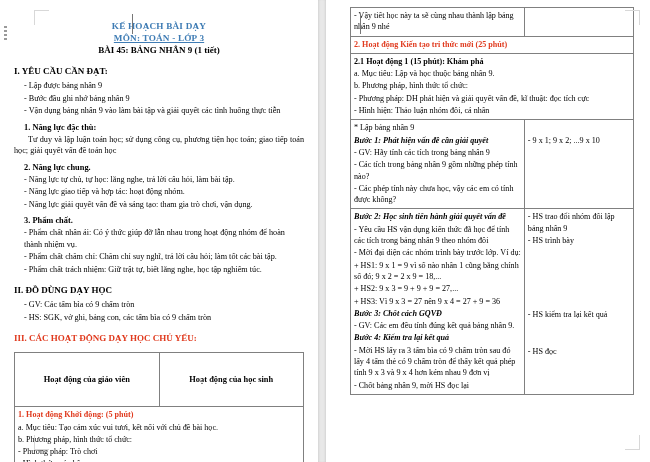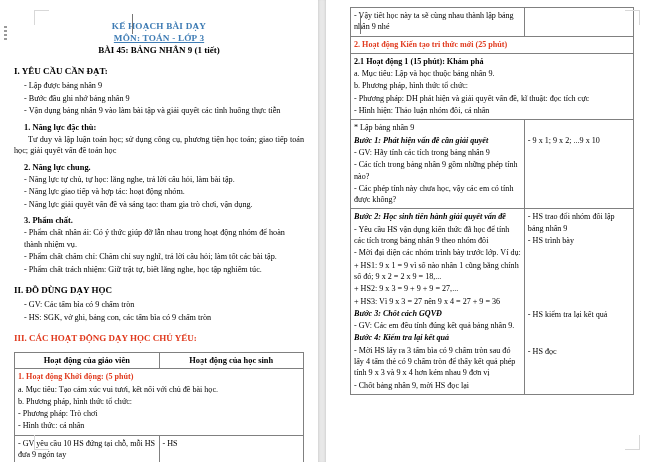--- a/index.html
+++ b/index.html
@@ -48,21 +48,21 @@
     width:100%;border-collapse:collapse;margin-top:8px;
     table-layout:fixed;
   }
   table.act td, table.act th{
     border:1px solid #808080;
     vertical-align:top;
     padding:2px 3px;
     font-size:8.1px;
     line-height:11.3px;
   }
-  table.act th{text-align:center;font-weight:bold;font-size:8.4px;padding:2px 3px;}
+  table.act th{text-align:center;font-weight:bold;font-size:8.4px;padding:21px 3px;}
   td.colA{width:62%;}
   td.colB{width:38%;}
   .rowhead{color:#e03a1e;font-weight:bold;}
   .bi{font-weight:bold;font-style:italic;}
   .b{font-weight:bold;}
   .cellline{margin:0 0 1px 0;}
 </style>
 </head>
 <body>
 

